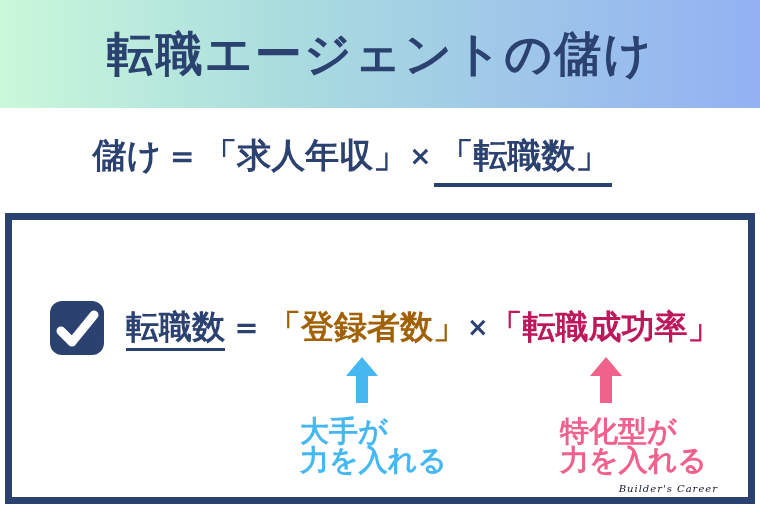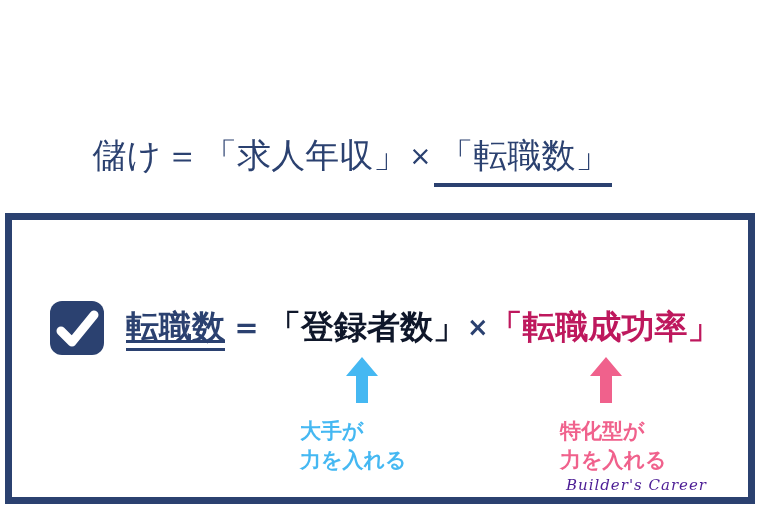--- a/index.html
+++ b/index.html
@@ -32,21 +32,21 @@
     white-space: nowrap;
   }
 
   
   .formula-top {
     position: absolute;
     left: 0; top: 133px;
     width: 704px;
     text-align: center;
     font-size: 34px;
-    font-weight: 400;
+    font-weight: 700;
     color: #2b4170;
     white-space: nowrap;
   }
   .formula-top .eq    { margin: 0 4px; }
   .formula-top .times { margin: 0 2px; font-size: 0.78em; vertical-align: 2px; }
   .formula-top .underlined {
     display: inline-block;
     border-bottom: 4px solid #2b4170;
     padding: 0 2px 4px 6px;
   }
@@ -69,64 +69,66 @@
   }
   .check-icon-wrap { width: 54px; height: 55px; flex: 0 0 auto; }
   .box-formula {
     font-size: 33px;
     font-weight: 800;
     color: #2b4170;
   }
   .box-formula .lhs {
     border-bottom: 3px solid #2b4170;
     padding-bottom: 2px;
-    text-decoration: underline;
   }
   .box-formula .eq    { margin: 0 5px; }
   .box-formula .times { margin: 0 1px; font-size: 0.78em; vertical-align: 2px; }
-  .t-blue { color: #0f172a; }
+  .t-blue { color: #a16207; }
   .t-pink { color: #be185d; }
 
   
   .arrow {
     position: absolute;
     width: 32px; height: 46px;
     top: 137px;
   }
   .arrow.blue { left: 334px; }
   .arrow.pink { left: 578px; }
 
   
   .annotation {
     position: absolute;
     top: 197px;
-    font-size: 21px;
+    font-size: 29px;
     font-weight: 800;
     line-height: 29px;
     white-space: nowrap;
   }
   .annotation.blue { left: 288px; color: #45b8f2; }
   .annotation.pink { left: 548px; color: #f0618c; }
 
   
   .watermark {
     position: absolute;
-    right: 41px; bottom: 3px;
+    right: 30px; bottom: 3px;
     font-family: "DejaVu Serif", "Liberation Serif", serif;
     font-style: italic;
-    font-size: 15px;
-    color: #4c1d95;
+    font-size: 10px;
+    color: #0f172a;
     letter-spacing: 1px;
   }
 </style>
 </head>
 <body>
 
 <div class="canvas">
 
+  <header class="header">
+    <h1>転職エージェントの儲け</h1>
+  </header>
 
   <div class="formula-top">
     <span>儲け</span><span class="eq">＝</span><span>「求人年収」</span><span class="times">×</span><span class="underlined">「転職数」</span>
   </div>
 
   <section class="box">
 
     <div class="check-row">
       <span class="check-icon-wrap">
         <svg width="54" height="55" viewBox="0 0 54 55" aria-hidden="true">

